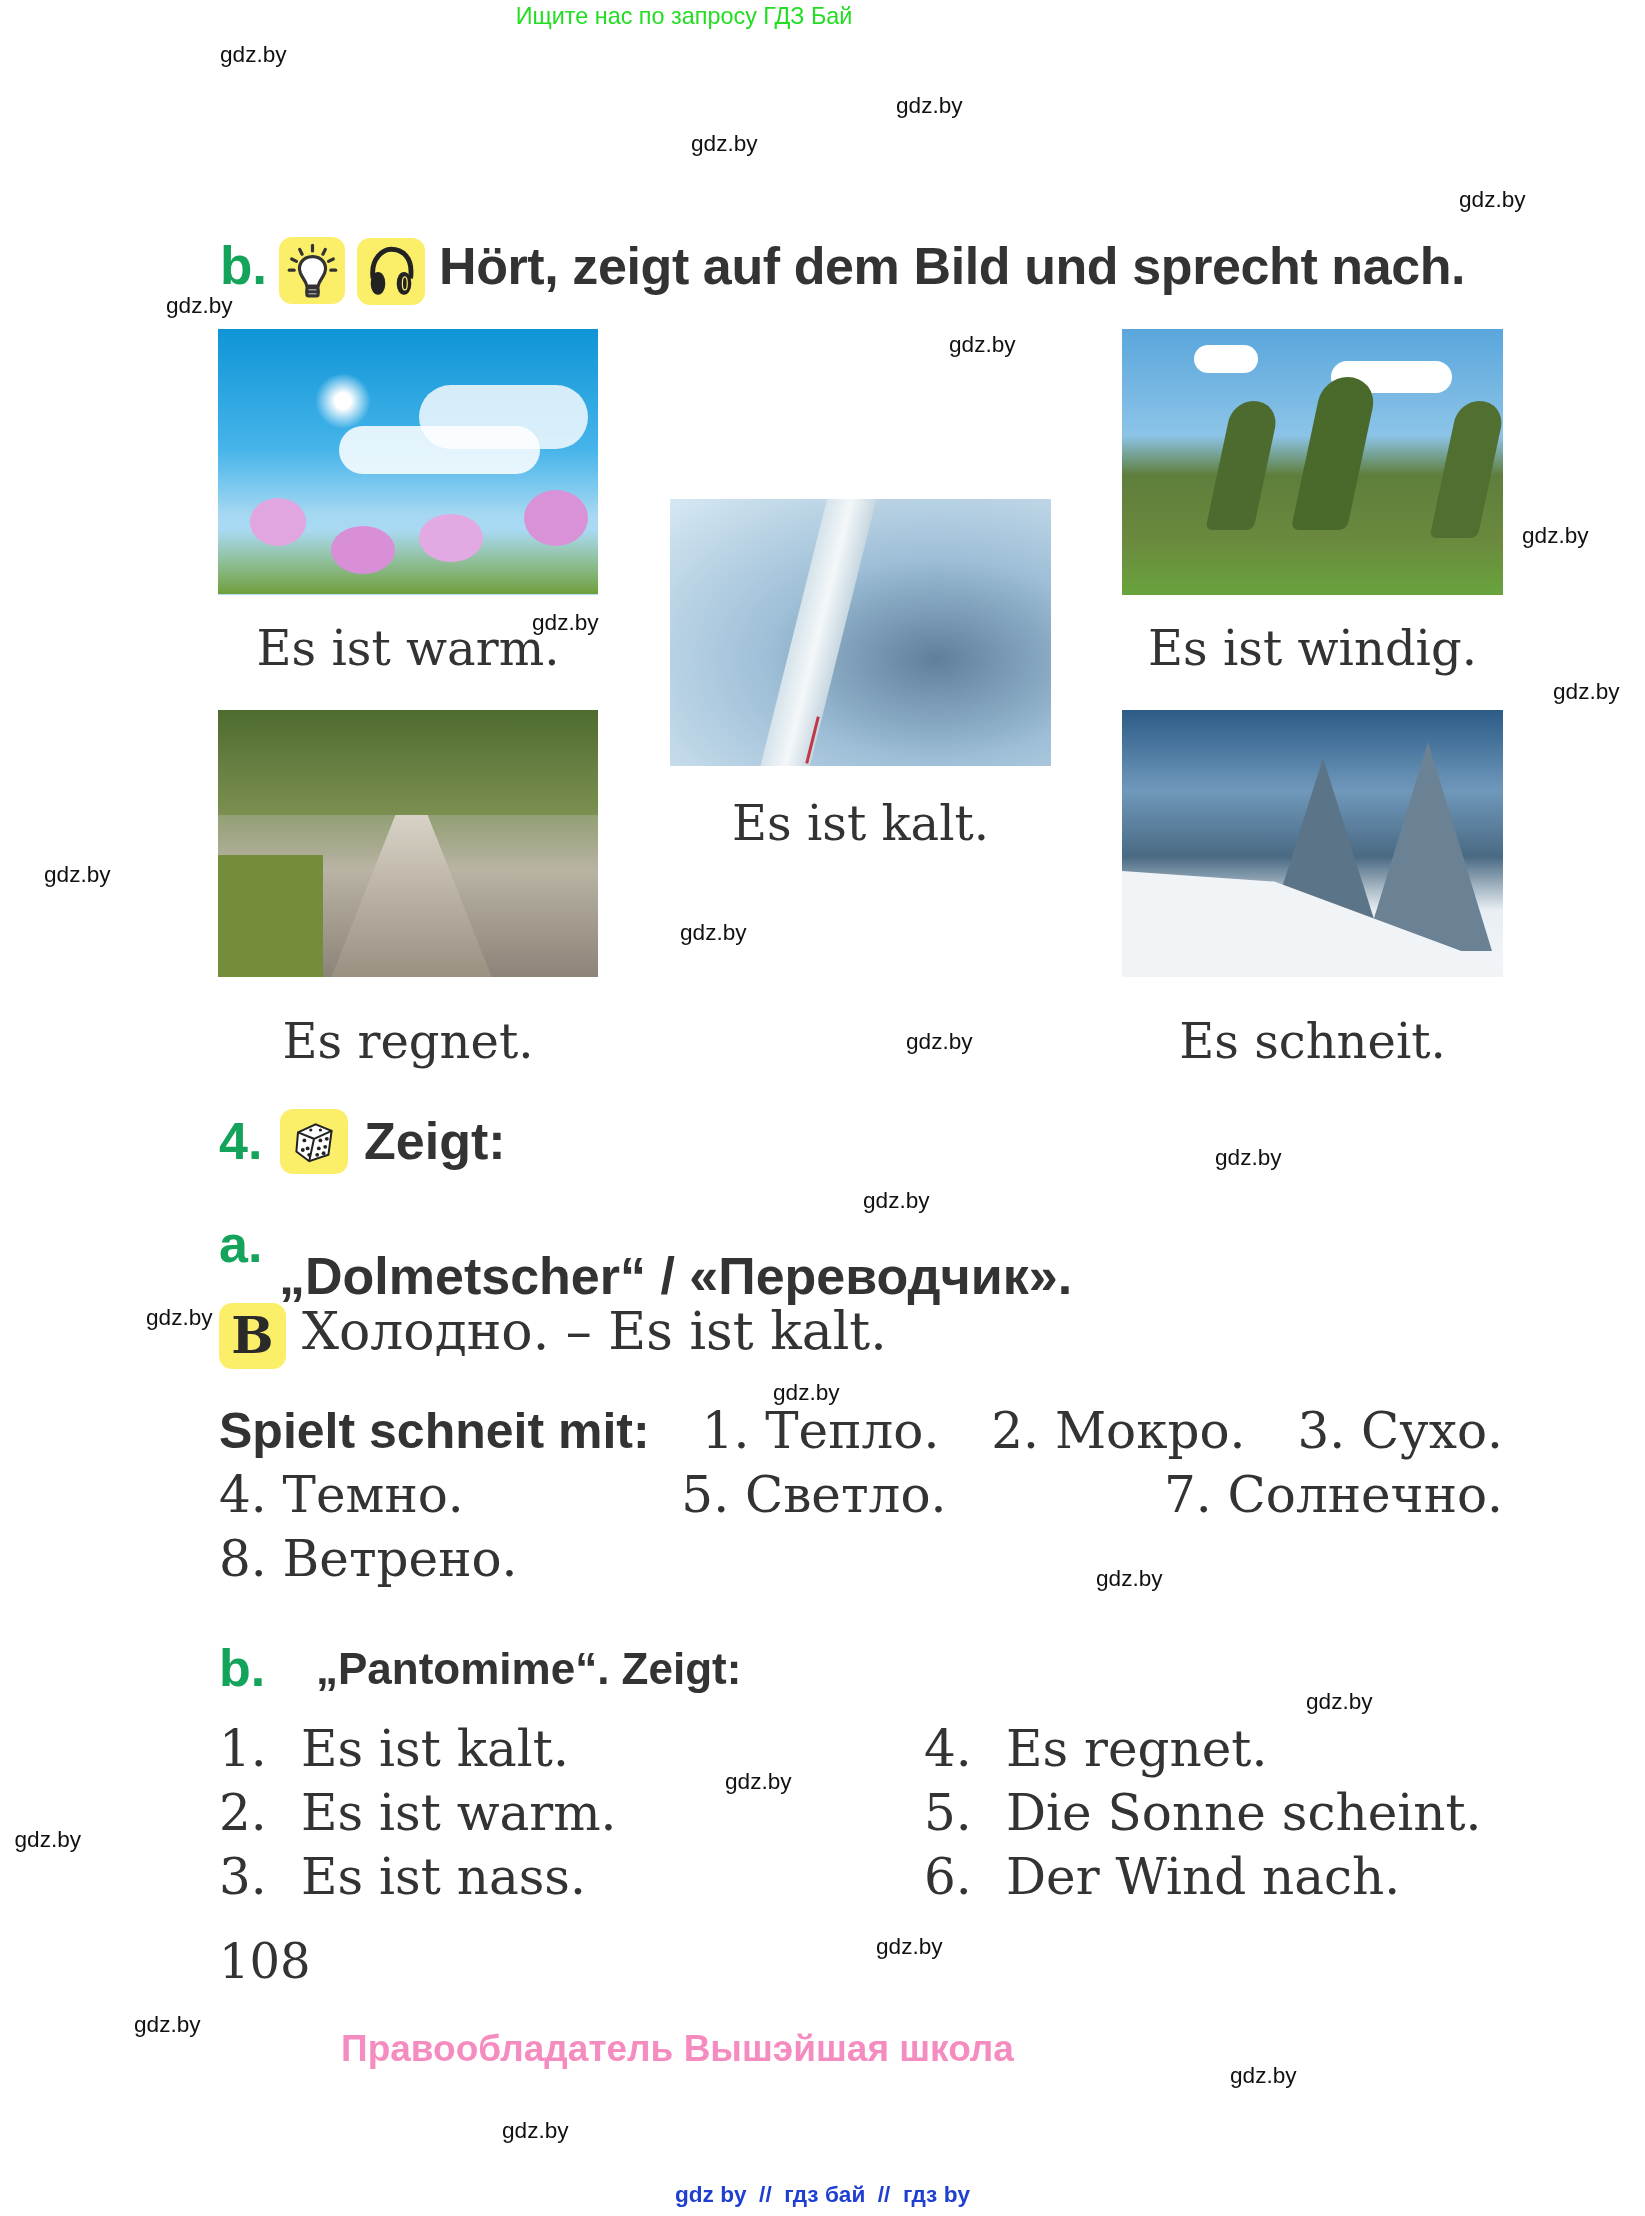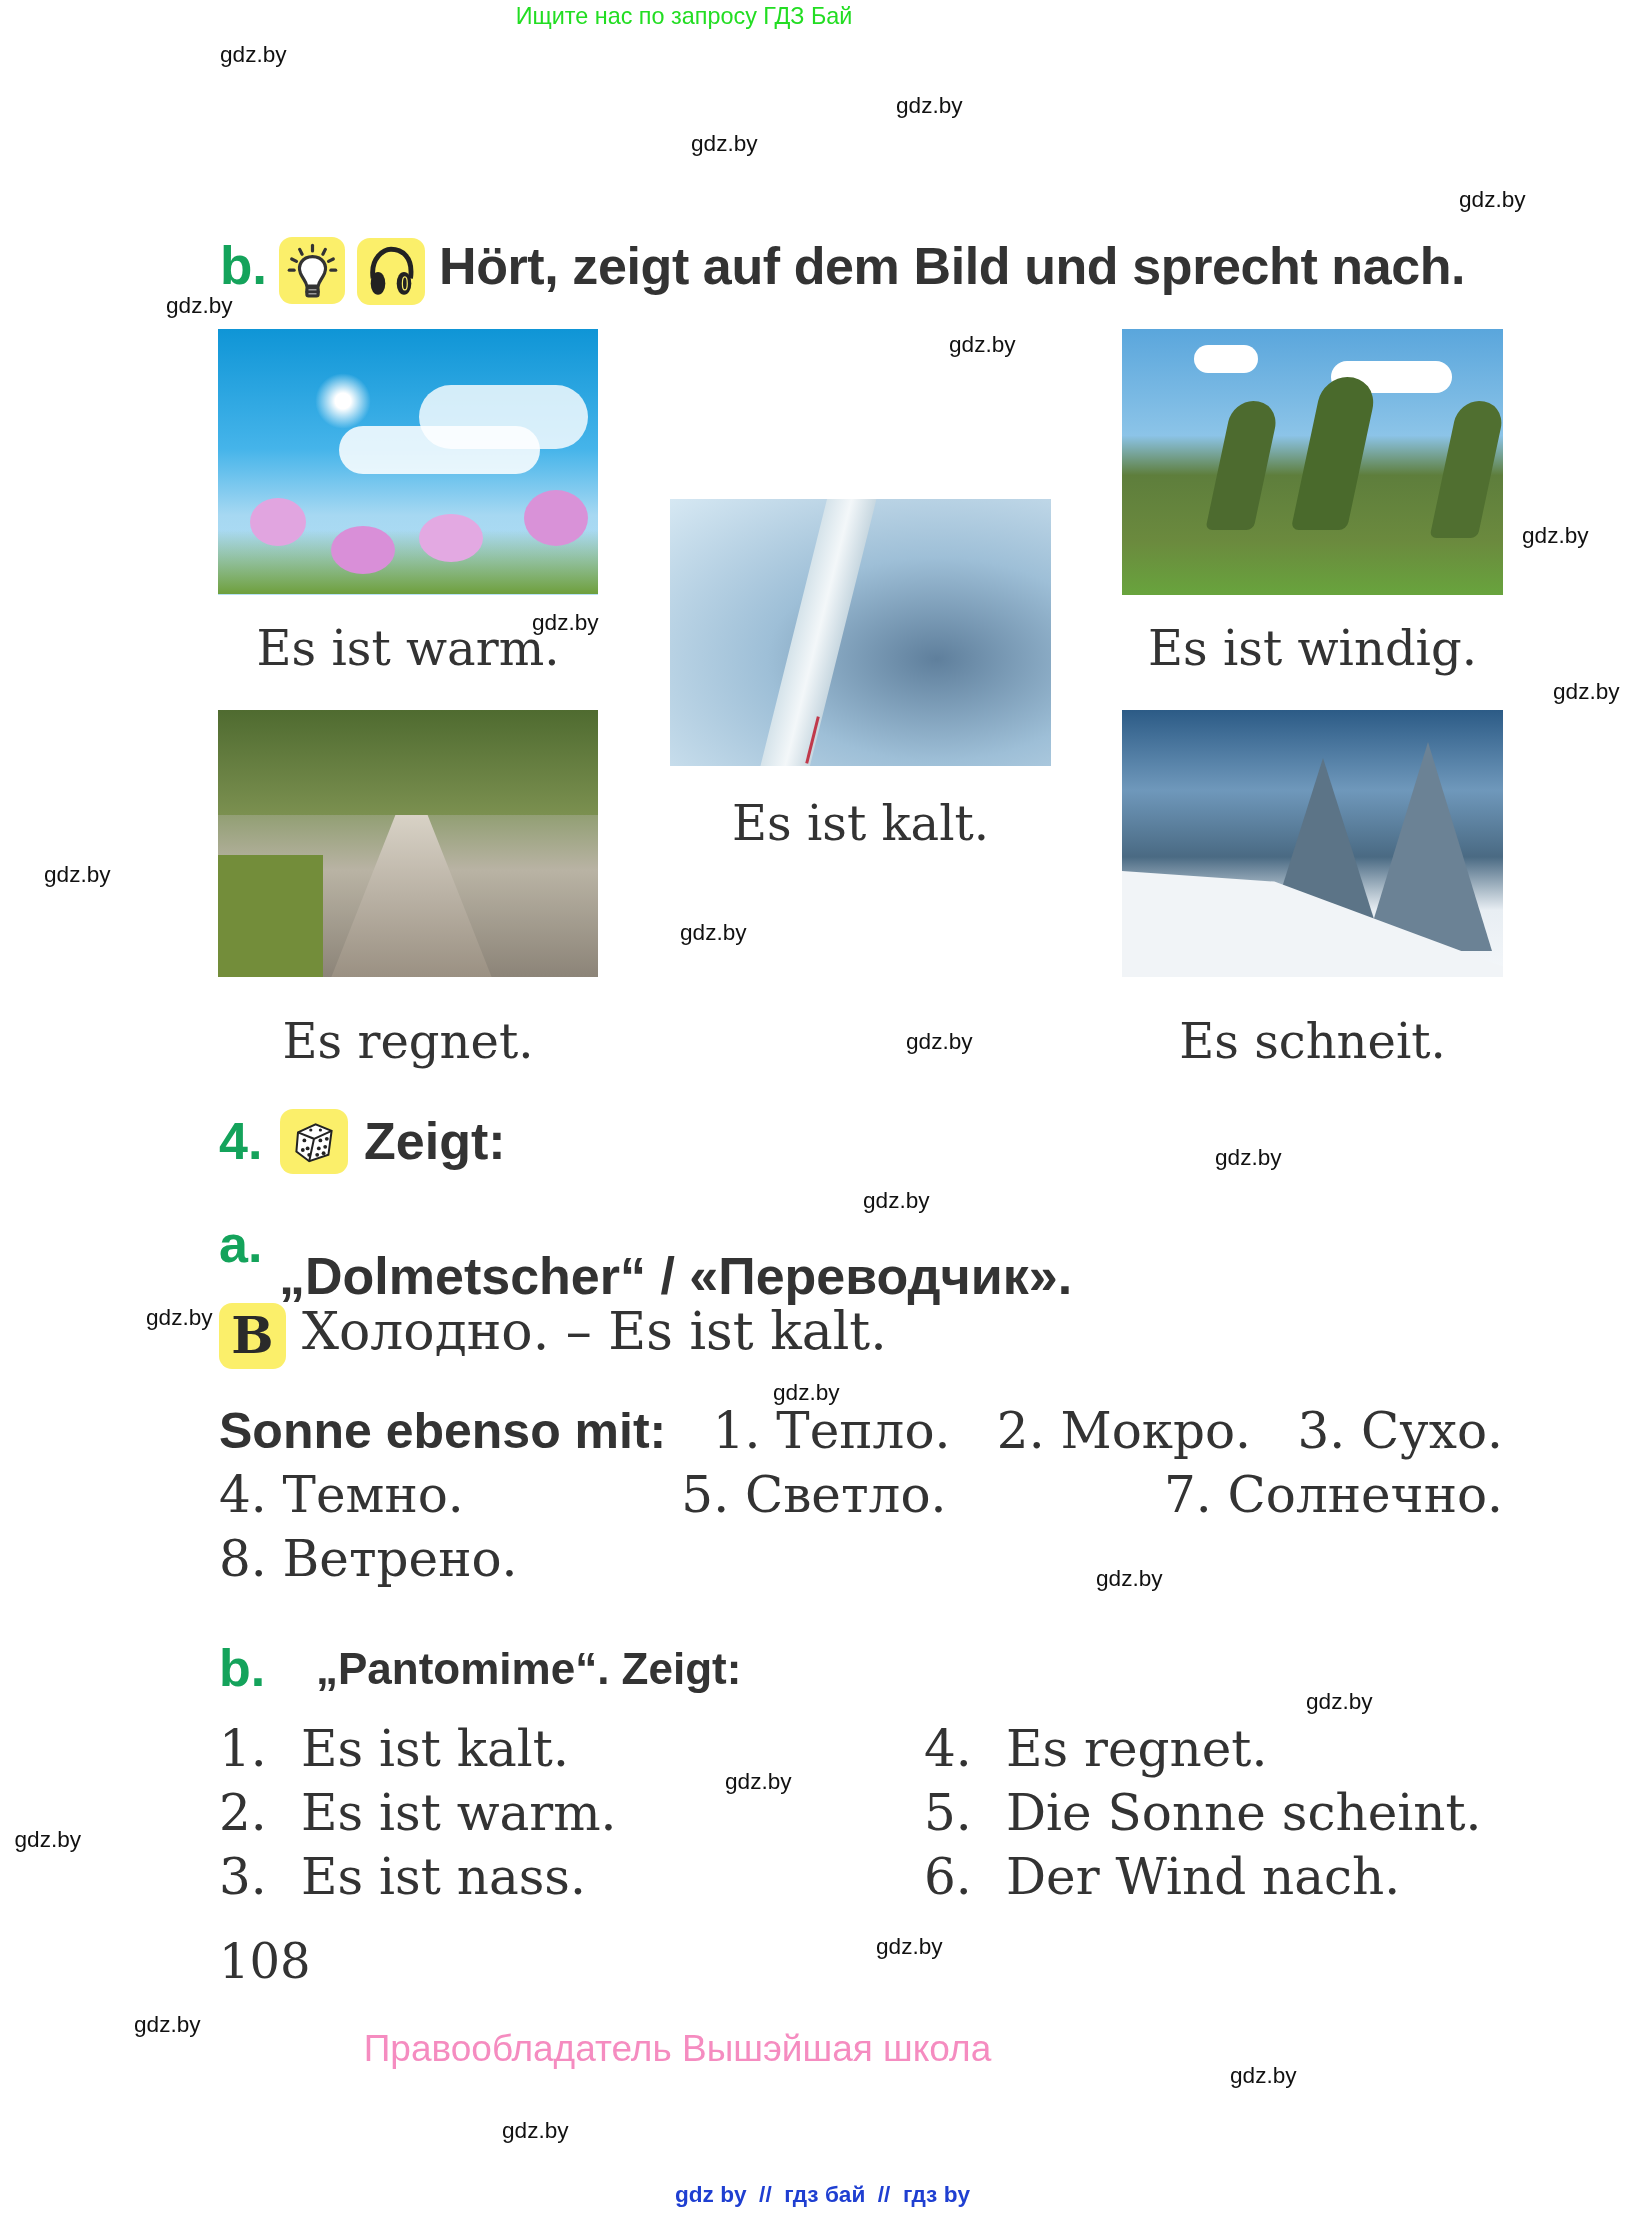--- a/index.html
+++ b/index.html
@@ -9,21 +9,21 @@
   .sans-bold { font-family:"Liberation Sans", sans-serif; font-weight:700; color:#333333; white-space:nowrap; }
   .num { color:#14a35b; }
   .serif { font-family:"DejaVu Serif", serif; color:#333333; white-space:nowrap; }
   .icon-box { background:#fbef6a; border-radius:13px; display:flex; align-items:center; justify-content:center; }
   .photo { overflow:hidden; }
   .caption { text-align:center; font-size:48px; line-height:56px; }
   .watermark { font-family:"Liberation Sans", sans-serif; font-size:22.6px; color:#111111; line-height:26px; white-space:nowrap; }
   .justify-block { left:219px; width:1284px; font-size:50px; line-height:64px; }
   .jline { display:flex; justify-content:space-between; white-space:nowrap; height:64px; }
   .list-row { font-size:50px; line-height:64px; }
-  .footer-pink { left:0; width:1355px; text-align:center; color:#f58cc0; font-size:37px; top:2026px; line-height:45px; }
+  .footer-pink { left:0; width:1355px; text-align:center; color:#f58cc0; font-size:37px; top:2026px; line-height:45px;font-weight:bold; }
   .footer-blue { left:0; width:1645px; text-align:center; color:#1f3fd1; font-size:22.6px; top:2181px; line-height:27px;font-weight:bold; }
 </style>
 </head>
 <body>
 
 <div class="abs header-note">Ищите нас по запросу ГДЗ Бай</div>
 
 <div class="abs sans-bold num" style="left:220px;top:234px;font-size:53px;line-height:64px;">b.</div>
 <div class="abs icon-box" style="left:279px;top:237px;width:66px;height:67px;">
   <svg width="53" height="56" viewBox="0 0 66 70">
@@ -118,21 +118,21 @@
 <div class="abs sans-bold num" style="left:219px;top:1214px;font-size:52px;line-height:61px;">a.</div>
 <div class="abs sans-bold" style="left:279px;top:1214px;font-size:52px;line-height:61px;margin-top:32px;">„Dolmetscher“ / «Переводчик».</div>
 
 <div class="abs icon-box" style="left:219px;top:1303px;width:67px;height:66px;">
   <span style="font-family:'DejaVu Serif', serif;font-weight:700;font-size:50px;color:#2a2a2a;line-height:56px;">В</span>
 </div>
 <div class="abs serif" style="left:302px;top:1301px;font-size:52px;line-height:61px;">Холодно. – Es ist kalt.</div>
 
 <div class="abs justify-block" style="top:1399px;">
   <div class="jline">
-    <span class="sans-bold" style="font-size:50px;">Sonne ebenso mit:</span>
+    <span class="sans-bold" style="font-size:50px;">Spielt schneit mit:</span>
     <span class="serif">1. Тепло.</span>
     <span class="serif">2. Мокро.</span>
     <span class="serif">3. Сухо.</span>
   </div>
   <div class="jline">
     <span class="serif">4. Темно.</span>
     <span class="serif">5. Светло.</span>
     <span class="serif">7. Солнечно.</span>
   </div>
   <div class="jline" style="justify-content:flex-start;">

